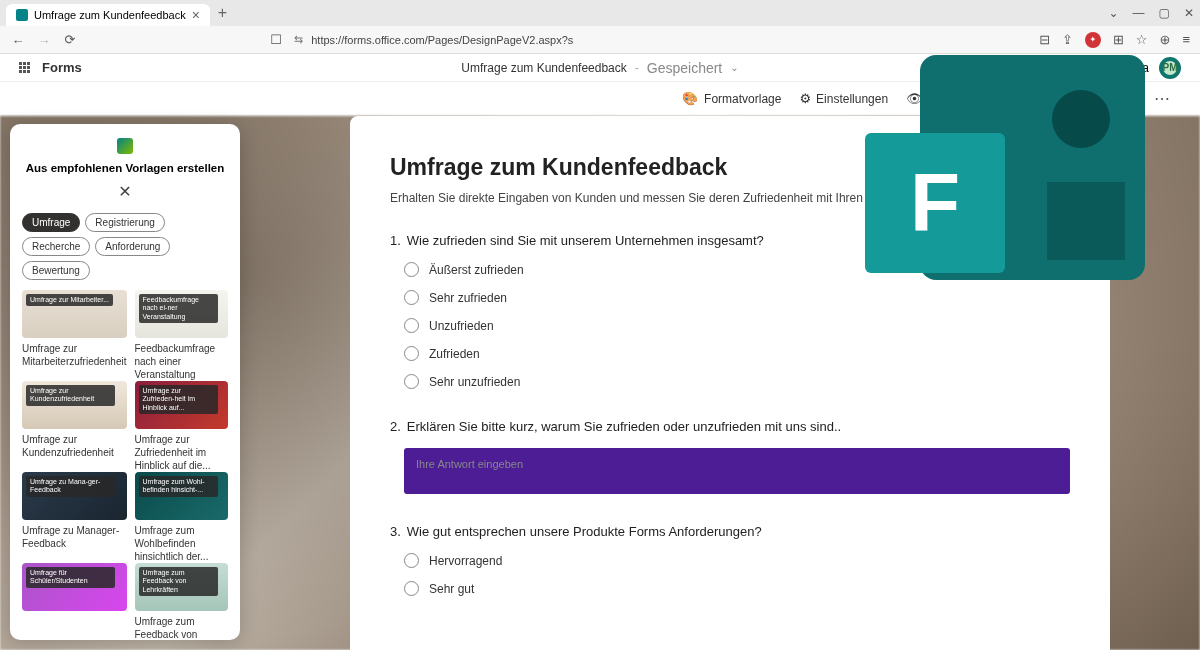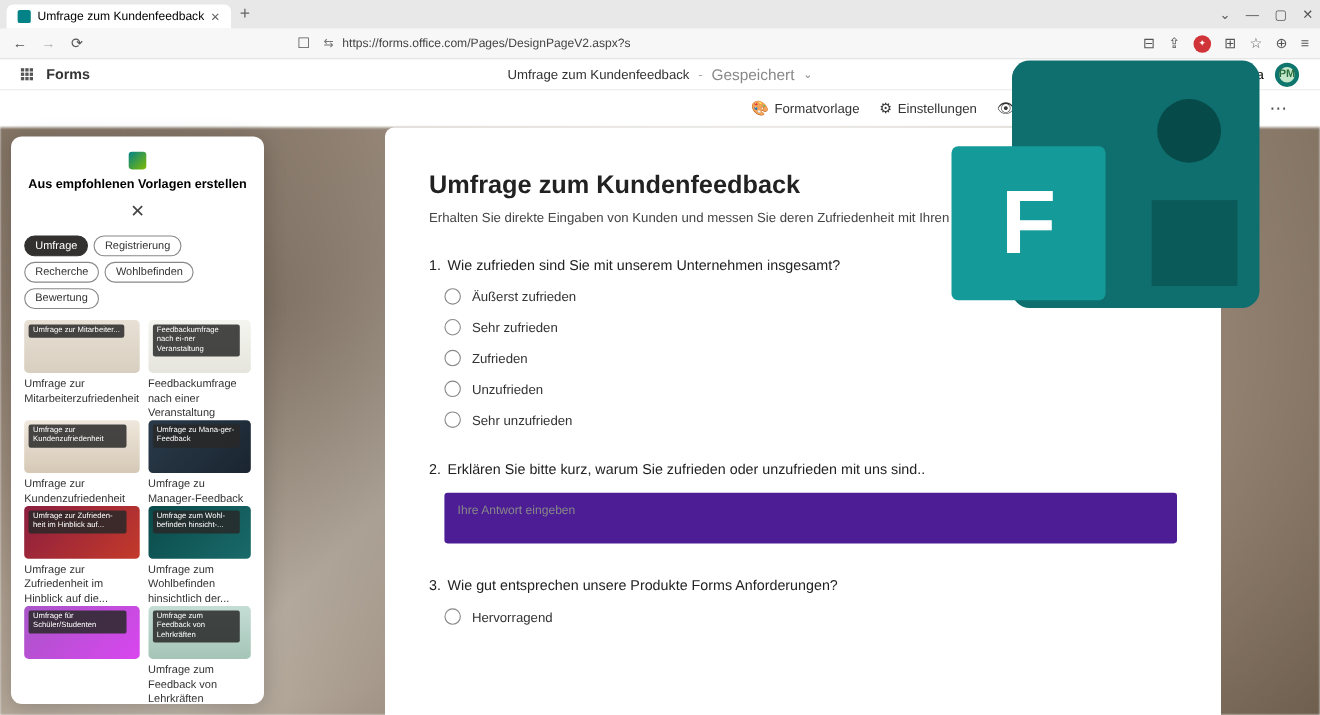--- a/index.html
+++ b/index.html
@@ -177,21 +177,21 @@
 <div class="side-panel">
   <div class="side-head">
     <div class="side-head-ic"></div>
     <span class="side-title">Aus empfohlenen Vorlagen erstellen</span>
     <span class="side-close">✕</span>
   </div>
   <div class="chips" id="chips">
       <div class="chip active">Umfrage</div>
       <div class="chip">Registrierung</div>
       <div class="chip">Recherche</div>
-      <div class="chip">Wohlbefinden</div>
+      <div class="chip">Anforderung</div>
       <div class="chip">Bewertung</div>
     </div>
   <div class="tmpl-grid" id="tmpl-grid">
       <div class="tmpl">
         <div class="tmpl-thumb t1">
           <div class="tmpl-thumb-tag">Umfrage zur Mitarbeiter...</div>
         </div>
         <div class="tmpl-lbl">Umfrage zur Mitarbeiterzufriedenheit</div>
       </div>
       <div class="tmpl">
@@ -200,30 +200,30 @@
         </div>
         <div class="tmpl-lbl">Feedbackumfrage nach einer Veranstaltung</div>
       </div>
       <div class="tmpl">
         <div class="tmpl-thumb t3">
           <div class="tmpl-thumb-tag">Umfrage zur Kundenzufriedenheit</div>
         </div>
         <div class="tmpl-lbl">Umfrage zur Kundenzufriedenheit</div>
       </div>
       <div class="tmpl">
+        <div class="tmpl-thumb t5">
+          <div class="tmpl-thumb-tag">Umfrage zur Zufrieden-heit im Hinblick auf...</div>
+        </div>
+        <div class="tmpl-lbl">Umfrage zur Zufriedenheit im Hinblick auf die...</div>
+      </div>
+      <div class="tmpl">
         <div class="tmpl-thumb t4">
           <div class="tmpl-thumb-tag">Umfrage zu Mana-ger-Feedback</div>
         </div>
         <div class="tmpl-lbl">Umfrage zu Manager-Feedback</div>
-      </div>
-      <div class="tmpl">
-        <div class="tmpl-thumb t5">
-          <div class="tmpl-thumb-tag">Umfrage zur Zufrieden-heit im Hinblick auf...</div>
-        </div>
-        <div class="tmpl-lbl">Umfrage zur Zufriedenheit im Hinblick auf die...</div>
       </div>
       <div class="tmpl">
         <div class="tmpl-thumb t6">
           <div class="tmpl-thumb-tag">Umfrage zum Wohl-befinden hinsicht-...</div>
         </div>
         <div class="tmpl-lbl">Umfrage zum Wohlbefinden hinsichtlich der...</div>
       </div>
       <div class="tmpl">
         <div class="tmpl-thumb t7">
           <div class="tmpl-thumb-tag">Umfrage für Schüler/Studenten</div>
@@ -251,25 +251,25 @@
           <div class="opt">
             <div class="radio"></div>
             <span>Äußerst zufrieden</span>
           </div>
           <div class="opt">
             <div class="radio"></div>
             <span>Sehr zufrieden</span>
           </div>
           <div class="opt">
             <div class="radio"></div>
+            <span>Unzufrieden</span>
+          </div>
+          <div class="opt">
+            <div class="radio"></div>
             <span>Zufrieden</span>
-          </div>
-          <div class="opt">
-            <div class="radio"></div>
-            <span>Unzufrieden</span>
           </div>
           <div class="opt">
             <div class="radio"></div>
             <span>Sehr unzufrieden</span>
           </div>
         </div>
       </div>
       <div class="q">
         <div class="q-head">
           <span class="q-num">2.</span>
@@ -280,20 +280,24 @@
       <div class="q">
         <div class="q-head">
           <span class="q-num">3.</span>
           <span>Wie gut entsprechen unsere Produkte Forms Anforderungen?</span>
         </div>
         <div class="opts">
           <div class="opt">
             <div class="radio"></div>
             <span>Hervorragend</span>
           </div>
+          <div class="opt">
+            <div class="radio"></div>
+            <span>Sehr gut</span>
+          </div>
         </div>
       </div>
     </div>
 </div>
 
 <div class="logo-overlay">
   <div class="logo-bg">
       <div class="logo-circle"></div>
       <div class="logo-sq"></div>
     </div>

